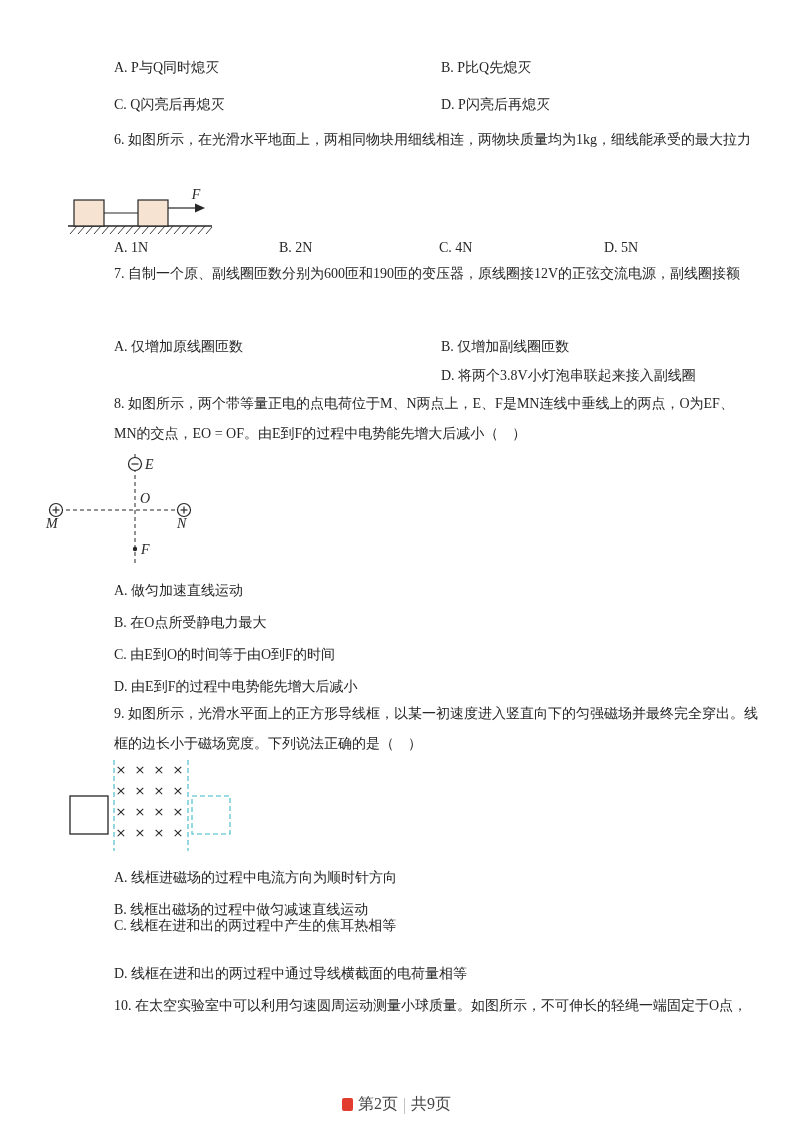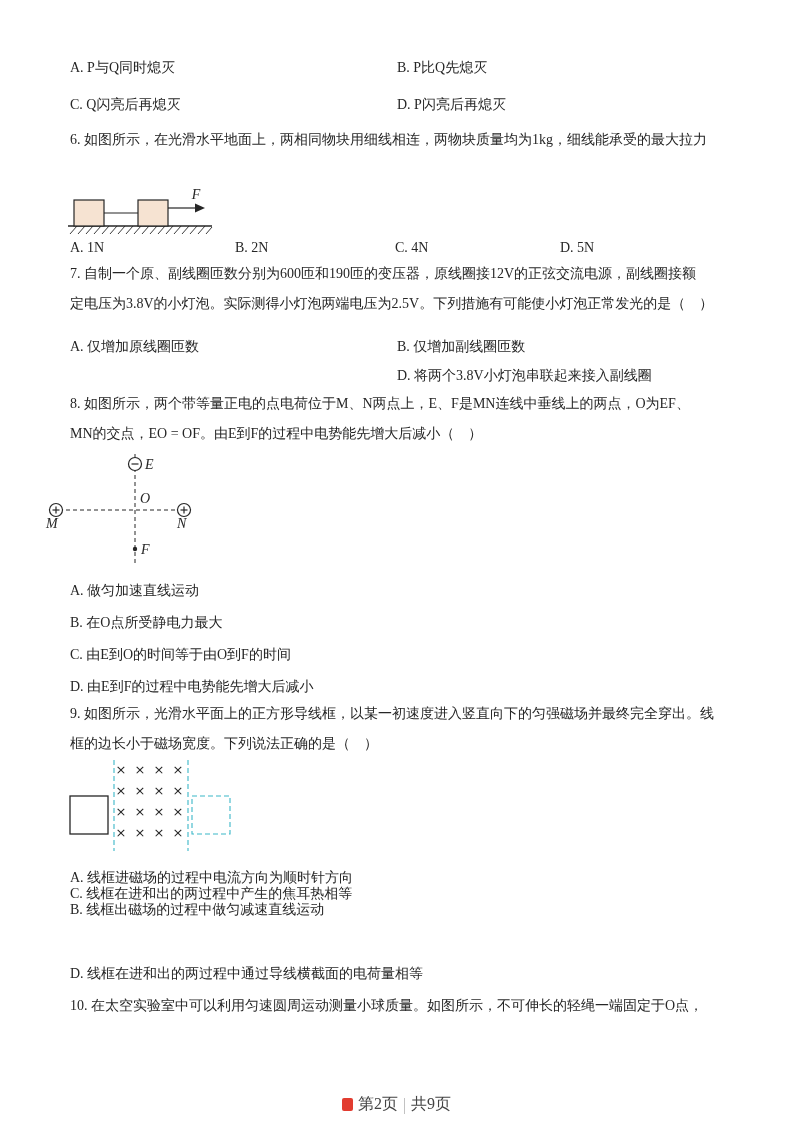--- a/index.html
+++ b/index.html
@@ -11,20 +11,21 @@
     font-family: "Liberation Serif", "DejaVu Serif", serif;
     color: #262626;
     overflow: hidden;
   }
   .t {
     position: absolute;
     font-size: 14px;
     line-height: 20px;
     white-space: pre;
     color: #262626;
+    margin-left: 44px;
   }
   .fig { position: absolute; }
   .footer {
     position: absolute;
     top: 1094px;
     left: 0;
     right: 0;
     display: flex;
     justify-content: center;
     align-items: center;
@@ -65,21 +66,20 @@
     <path d="M139 22 L129 17.5 L129 26.5 Z" fill="#262626"></path>
     <text x="130" y="13" text-anchor="middle" class="fig-label">F</text>
   </svg>
 
   <div class="t" style="top:238px;left:70px">A. 1N</div>
   <div class="t" style="top:238px;left:235px">B. 2N</div>
   <div class="t" style="top:238px;left:395px">C. 4N</div>
   <div class="t" style="top:238px;left:560px">D. 5N</div>
 
   <div class="t" style="top:264px;left:70px">7. 自制一个原、副线圈匝数分别为600匝和190匝的变压器，原线圈接12V的正弦交流电源，副线圈接额</div>
-  <div class="t" style="top:294px;left:70px">定电压为3.8V的小灯泡。实际测得小灯泡两端电压为2.5V。下列措施有可能使小灯泡正常发光的是（    ）</div>
   <div class="t" style="top:337px;left:70px">A. 仅增加原线圈匝数</div>
   <div class="t" style="top:337px;left:397px">B. 仅增加副线圈匝数</div>
   <div class="t" style="top:366px;left:397px">D. 将两个3.8V小灯泡串联起来接入副线圈</div>
 
   <div class="t" style="top:394px;left:70px">8. 如图所示，两个带等量正电的点电荷位于M、N两点上，E、F是MN连线中垂线上的两点，O为EF、</div>
   <div class="t" style="top:424px;left:70px">MN的交点，EO = OF。由E到F的过程中电势能先增大后减小（    ）</div>
 
   <svg class="fig" style="left:42px;top:448px" width="178" height="125">
     <line x1="93" y1="6" x2="93" y2="118" stroke="#262626" stroke-width="1" stroke-dasharray="4 3"></line>
     <line x1="10" y1="62" x2="150" y2="62" stroke="#262626" stroke-width="1" stroke-dasharray="4 3"></line>
@@ -125,21 +125,21 @@
     <text x="114" y="58" text-anchor="middle" class="cross">×</text>
     <text x="57" y="79" text-anchor="middle" class="cross">×</text>
     <text x="76" y="79" text-anchor="middle" class="cross">×</text>
     <text x="95" y="79" text-anchor="middle" class="cross">×</text>
     <text x="114" y="79" text-anchor="middle" class="cross">×</text>
     <rect x="128" y="38" width="38" height="38" fill="none" stroke="#3bb7c8" stroke-width="1.1" stroke-dasharray="5 3"></rect>
   </svg>
 
   <div class="t" style="top:900px;left:70px">B. 线框出磁场的过程中做匀减速直线运动</div>
   <div class="t" style="top:868px;left:70px">A. 线框进磁场的过程中电流方向为顺时针方向</div>
-  <div class="t" style="top:884px;left:70px">C. 线框在进和出的两过程中产生的焦耳热相等</div>
+  <div class="t" style="top:916px;left:70px">C. 线框在进和出的两过程中产生的焦耳热相等</div>
   <div class="t" style="top:964px;left:70px">D. 线框在进和出的两过程中通过导线横截面的电荷量相等</div>
 
   <div class="t" style="top:996px;left:70px">10. 在太空实验室中可以利用匀速圆周运动测量小球质量。如图所示，不可伸长的轻绳一端固定于O点，</div>
 
   <div class="footer">
     <span class="footer-icon"></span>
     <span>第2页</span>
     <span class="footer-divider">|</span>
     <span>共9页</span>
   </div>

